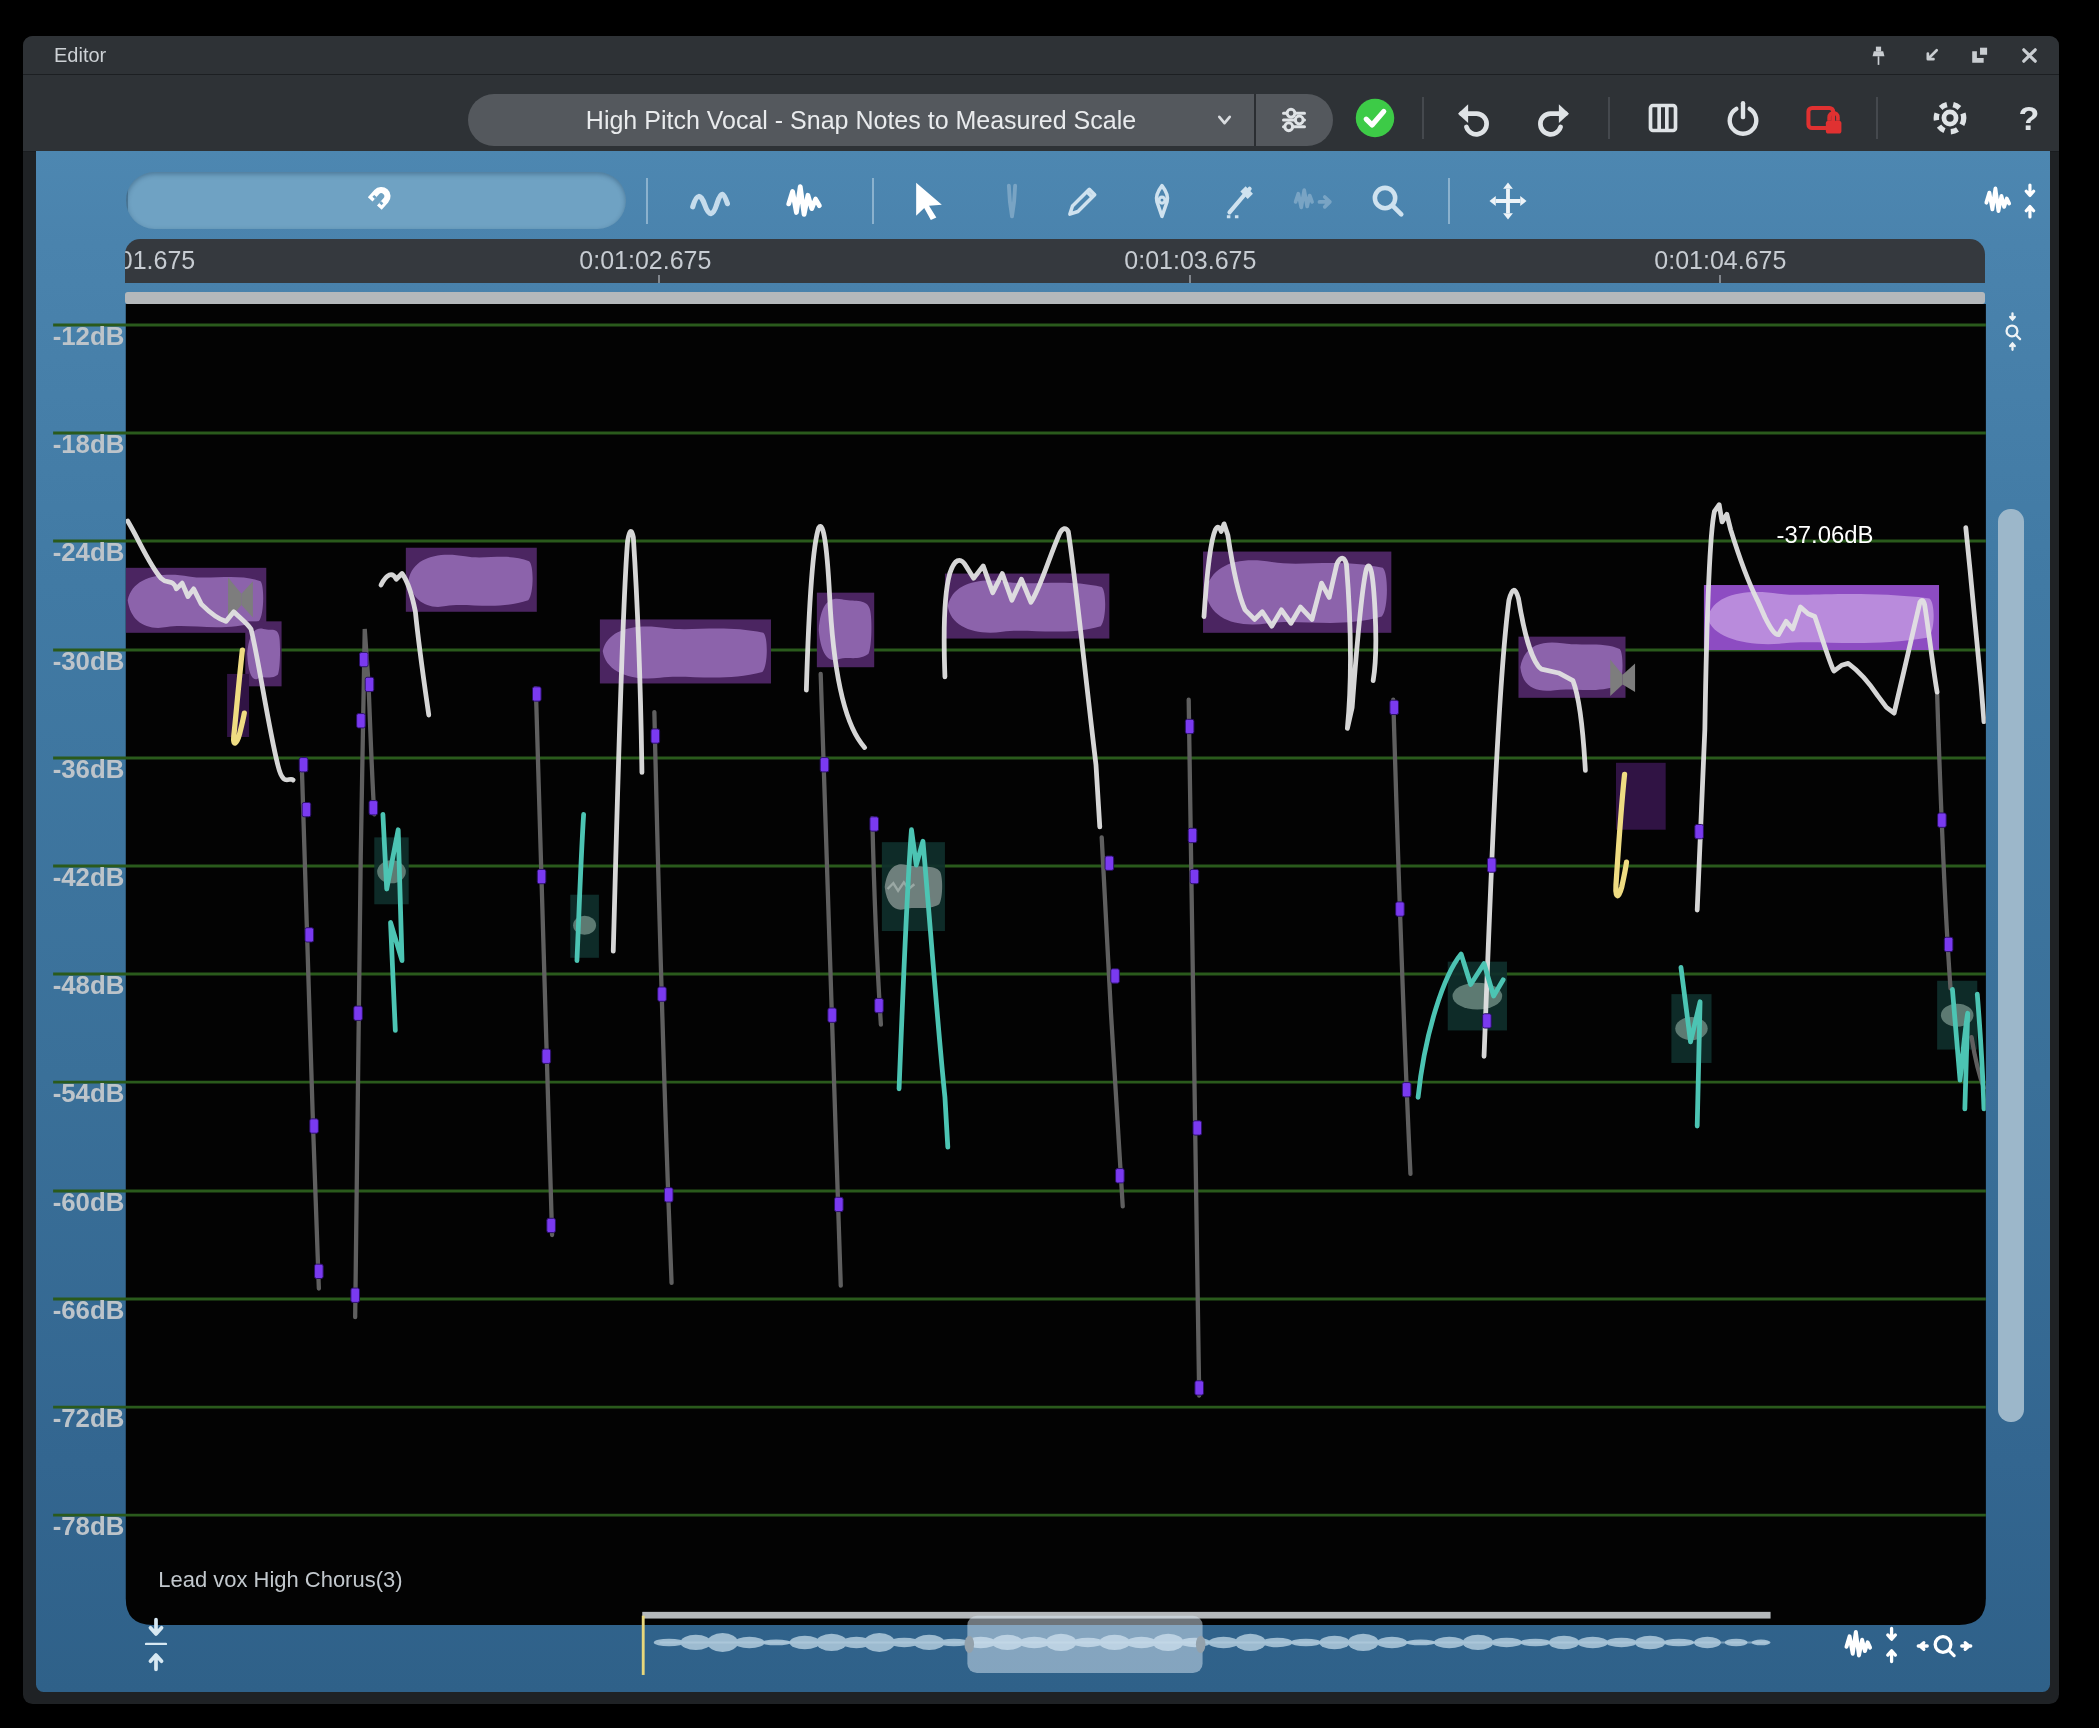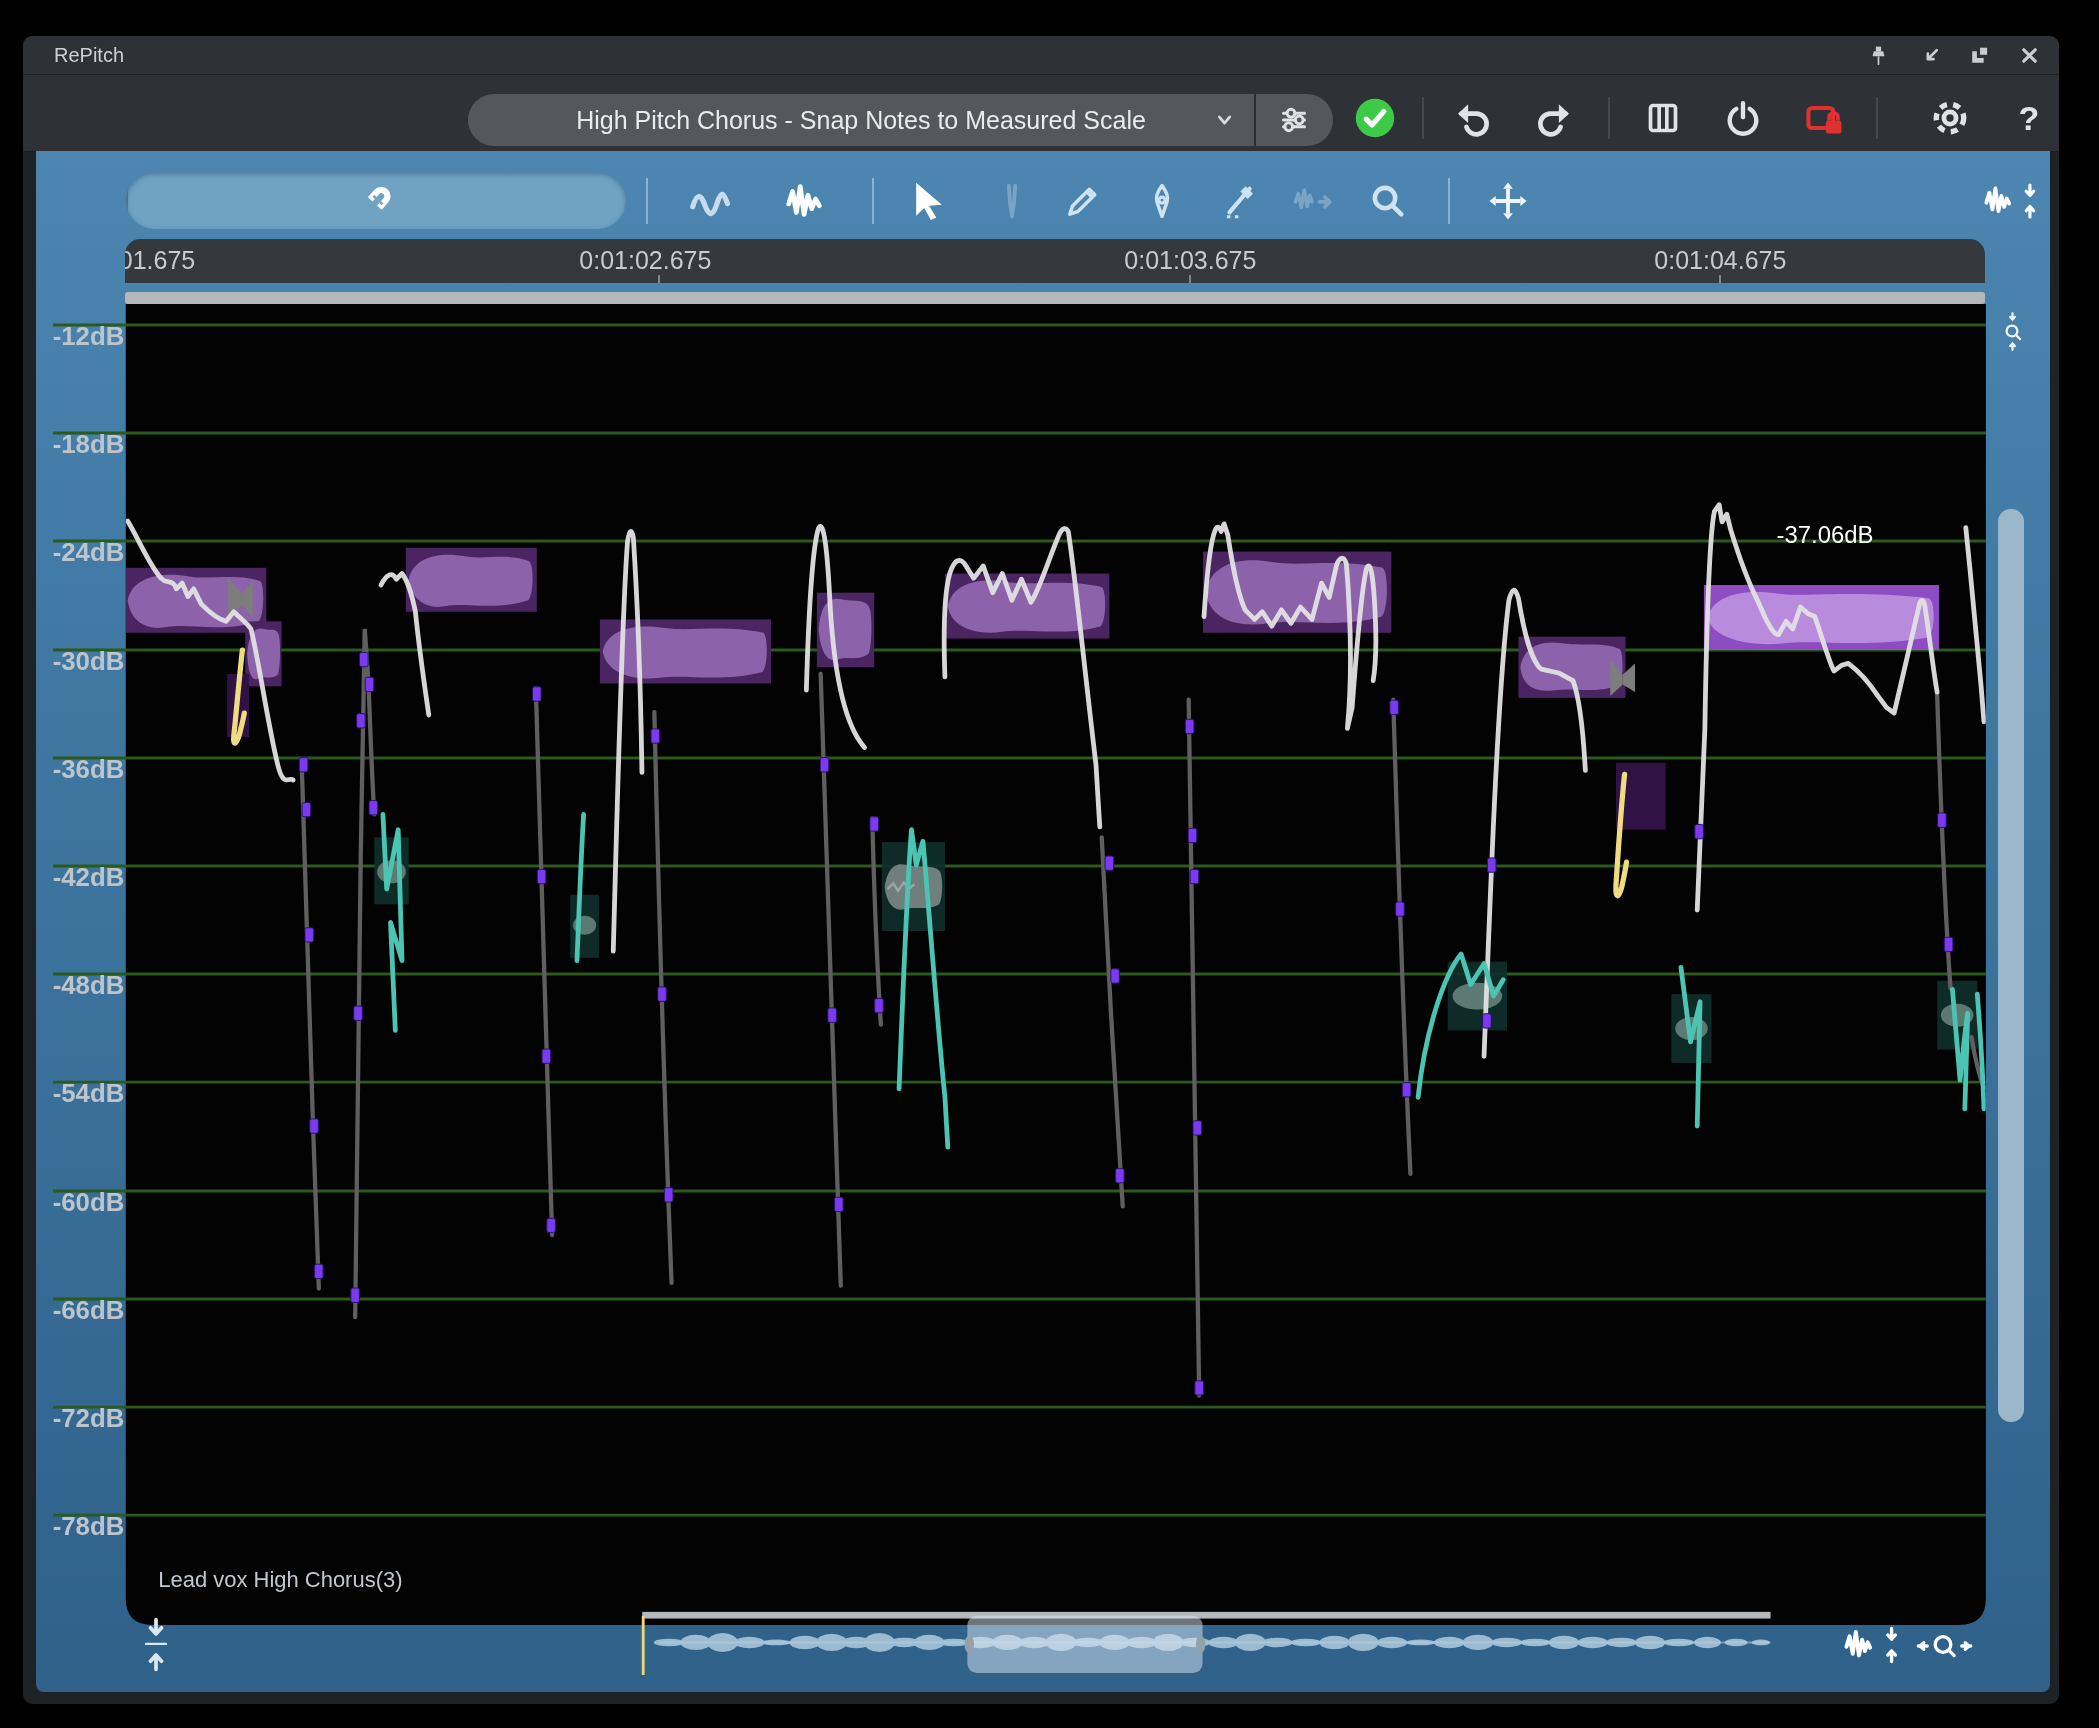--- a/index.html
+++ b/index.html
@@ -42,21 +42,21 @@
   .vscroll{position:absolute;left:1962px;top:358px;width:26px;height:913px;background:#9cb7ca;border-radius:12.4px;}
   .corneric{position:absolute;display:flex;align-items:center;justify-content:center;}
 </style>
 </head>
 <body>
 
 <div class="page">
 <div class="window">
 
   <div class="titlebar">
-    <div class="title">RePitch</div>
+    <div class="title">Editor</div>
     <div class="tbic" style="left:1841px">
       <svg width="25" height="25" viewBox="0 0 24 24">
             <g fill="#c9cdd1">
               <path d="M9.5 3.5h5v4.5h-5z"></path>
               <path d="M7.5 8h9l1.2 4.8H6.3z"></path>
               <path d="M11.2 12.8h1.6V21h-1.6z"></path>
             </g>
           </svg>
     </div>
     <div class="tbic" style="left:1894px">
@@ -75,21 +75,21 @@
     <div class="tbic" style="left:1992px">
       <svg width="25" height="25" viewBox="0 0 24 24">
             <path d="M6.5 6.5l11 11M17.5 6.5l-11 11" stroke="#c9cdd1" stroke-width="3" stroke-linecap="round" fill="none"></path>
           </svg>
     </div>
   </div>
 
   <div class="header">
     <div class="capsule">
       <div class="presetseg">
-        <span class="ptext">High Pitch Chorus - Snap Notes to Measured Scale</span>
+        <span class="ptext">High Pitch Vocal - Snap Notes to Measured Scale</span>
         <span class="chev">
           <svg width="25" height="25" viewBox="0 0 24 24">
                 <path d="M7 9.5l5 6 5-6" stroke="#d9dcdf" stroke-width="2.6" fill="none" stroke-linecap="round" stroke-linejoin="round"></path>
               </svg>
         </span>
       </div>
       <div class="divider"></div>
       <div class="sliderseg">
         <svg width="36" height="36" viewBox="0 0 24 24">
           <g stroke="#dfe3e6" stroke-width="2" stroke-linecap="round" fill="none">

